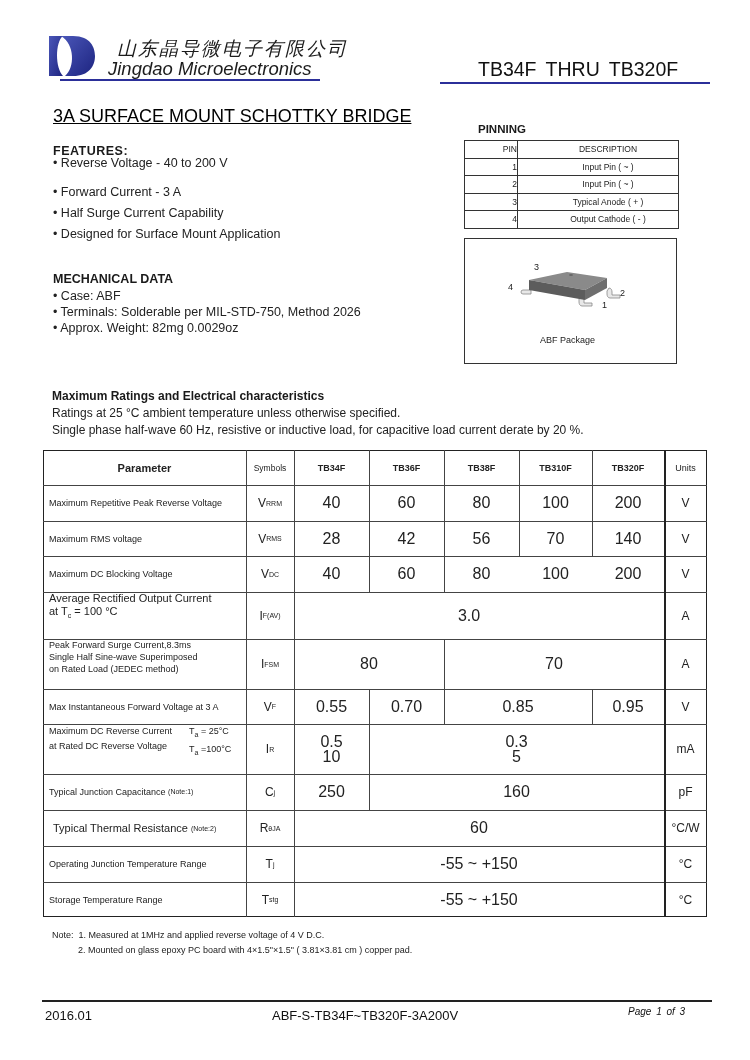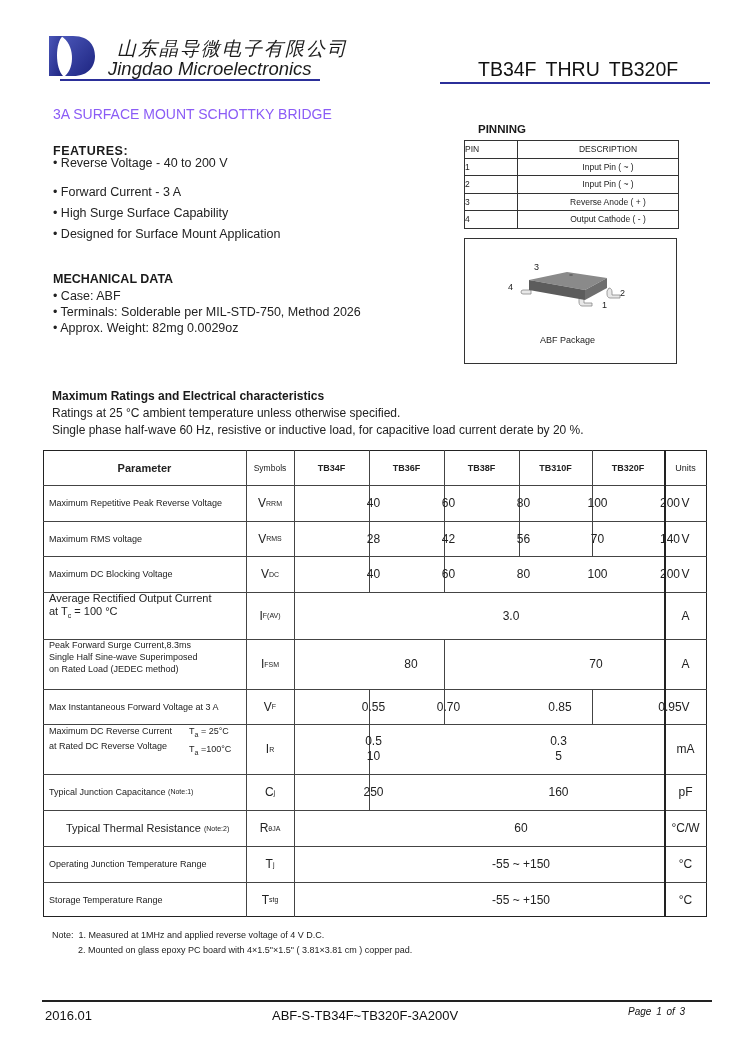--- a/index.html
+++ b/index.html
@@ -9,50 +9,50 @@
 
   
   .logo { left: 47px; top: 34px; width: 50px; height: 44px; }
   .cn-name { left: 117px; top: 36px; font-size: 19px; font-style: italic; letter-spacing: 2px; color: #1c1c1c; white-space: nowrap; }
   .en-name { left: 108px; top: 58px; font-size: 18.5px; font-style: italic; color: #1c1c1c; white-space: nowrap; }
   .rule-left { left: 60px; top: 79px; width: 260px; height: 2px; background: #2b2f99; }
   .title { left: 478px; top: 58px; font-size: 19.5px; color: #111; white-space: nowrap; word-spacing: 4px; }
   .rule-right { left: 440px; top: 82px; width: 270px; height: 2px; background: #2b2f99; }
 
   
-  .subtitle { left: 53px; top: 106px; font-size: 14px; color: #8b5cf6; }
+  .subtitle { left: 53px; top: 106px; font-size: 18px; color: #000000; text-decoration: underline; }
   .h-features { left: 53px; top: 144px; font-size: 12.5px; font-weight: bold; letter-spacing: 0.5px; }
   .feat { left: 53px; font-size: 12.5px; color: #222; white-space: nowrap; }
   .h-mech { left: 53px; top: 272px; font-size: 12.5px; font-weight: bold; }
   .mech { left: 53px; font-size: 12.5px; color: #222; white-space: nowrap; }
 
   
   .h-pinning { left: 478px; top: 123px; font-size: 11.5px; font-weight: bold; }
   table.pins { position: absolute; left: 464px; top: 140px; width: 215px; border-collapse: collapse; font-size: 8.5px; color: #222; }
   table.pins td { border: 1px solid #333; height: 16.5px; padding: 0; text-align: center; }
-  table.pins tr td:first-child { width: 52px; text-align: left; }
+  table.pins tr td:first-child { width: 52px; text-align: right; }
   table.pins tr td:last-child { padding-left: 20px; }
   .pkg-box { left: 464px; top: 238px; width: 213px; height: 126px; border: 1.5px solid #333; box-sizing: border-box; }
   .pkg-label { left: 540px; top: 335px; font-size: 9px; color: #222; white-space: nowrap; }
   .pin-lbl { font-size: 9px; color: #222; }
 
   
   .h-ratings { left: 52px; top: 389px; font-size: 12px; font-weight: bold; }
   .note-line { left: 52px; font-size: 12px; color: #222; white-space: nowrap; }
 
   
   .mt { left: 43px; top: 450px; width: 664px; height: 352px; }
   .cell { position: absolute; box-sizing: border-box; display: flex; align-items: center; justify-content: center; text-align: center; }
   .hl { position: absolute; height: 1px; background: #444; }
   .vl { position: absolute; width: 1px; background: #444; }
   .param { justify-content: flex-start; text-align: left; padding-left: 6px; font-size: 9px; color: #222; line-height: 12px; }
   .param.big { font-size: 11px; line-height: 13px; }
   .sym { font-size: 12px; color: #222; }
   .sym sub { font-size: 7px; vertical-align: -2px; }
-  .val { font-size: 12px; color: #222; margin-left: 42px; }
+  .val { font-size: 16px; color: #222; }
   .hdr { font-size: 9px; font-weight: bold; color: #222; }
   .hdr.param-h { font-size: 11px; font-weight: bold; justify-content: center; }
   .hdr.sym-h { font-size: 8.5px; font-weight: normal; }
   .hdr.units-h { font-size: 9px; font-weight: normal; }
   .unit { font-size: 12px; color: #222; }
   .small { font-size: 7px; }
   .two-line { flex-direction: column; line-height: 15px; }
 
   .notes { left: 52px; top: 928px; font-size: 9px; color: #222; white-space: nowrap; line-height: 15px; }
 
@@ -80,21 +80,21 @@
 <div class="abs cn-name">山东晶导微电子有限公司</div>
 <div class="abs en-name">Jingdao Microelectronics</div>
 <div class="abs rule-left"></div>
 <div class="abs title">TB34F  THRU  TB320F</div>
 <div class="abs rule-right"></div>
 
 <div class="abs subtitle">3A SURFACE MOUNT SCHOTTKY BRIDGE</div>
 <div class="abs h-features">FEATURES:</div>
 <div class="abs feat" style="top:156px">• Reverse Voltage - 40 to 200 V</div>
 <div class="abs feat" style="top:185px">• Forward Current - 3 A</div>
-<div class="abs feat" style="top:206px">• High Surge Surface Capability</div>
+<div class="abs feat" style="top:206px">• Half Surge Current Capability</div>
 <div class="abs feat" style="top:227px">• Designed for Surface Mount Application</div>
 
 <div class="abs h-mech">MECHANICAL DATA</div>
 <div class="abs mech" style="top:289px">• Case: ABF</div>
 <div class="abs mech" style="top:305px">• Terminals: Solderable per MIL-STD-750, Method 2026</div>
 <div class="abs mech" style="top:321px">• Approx. Weight: 82mg   0.0029oz</div>
 
 <div class="abs h-pinning">PINNING</div>
 <table class="pins">
   <tbody>
@@ -105,21 +105,21 @@
   <tr>
     <td>1</td>
     <td>Input Pin ( ~ )</td>
   </tr>
   <tr>
     <td>2</td>
     <td>Input Pin ( ~ )</td>
   </tr>
   <tr>
     <td>3</td>
-    <td>Reverse Anode ( + )</td>
+    <td>Typical Anode ( + )</td>
   </tr>
   <tr>
     <td>4</td>
     <td>Output Cathode ( - )</td>
   </tr>
 </tbody>
   </table>
 
 <div class="abs pkg-box"></div>
 <div class="abs" style="left:505px;top:262px;width:130px;height:50px">
@@ -283,21 +283,21 @@
 
   <div class="cell param" style="left:0;top:324px;width:203px;height:36px"><span>Typical Junction Capacitance</span>&nbsp;<span class="small">(Note:1)</span></div>
   <div class="cell sym" style="left:203px;top:324px;width:48px;height:36px">
       <span>C</span>
       <sub>j</sub>
     </div>
   <div class="cell val" style="left:251px;top:324px;width:75px;height:36px">250</div>
   <div class="cell val" style="left:326px;top:324px;width:295px;height:36px">160</div>
   <div class="cell unit" style="left:621px;top:324px;width:43px;height:36px">pF</div>
 
-  <div class="cell param big" style="left:17px;top:360px;width:203px;height:36px"><span>Typical Thermal Resistance</span>&nbsp;<span class="small">(Note:2)</span></div>
+  <div class="cell param big" style="left:4px;top:360px;width:203px;height:36px"><span>Typical Thermal Resistance</span>&nbsp;<span class="small">(Note:2)</span></div>
   <div class="cell sym" style="left:203px;top:360px;width:48px;height:36px">
       <span>R</span>
       <sub>θJA</sub>
     </div>
   <div class="cell val" style="left:251px;top:360px;width:370px;height:36px">60</div>
   <div class="cell unit" style="left:621px;top:360px;width:43px;height:36px">°C/W</div>
 
   <div class="cell param" style="left:0;top:396px;width:203px;height:36px">Operating Junction Temperature Range</div>
   <div class="cell sym" style="left:203px;top:396px;width:48px;height:36px">
       <span>T</span>

